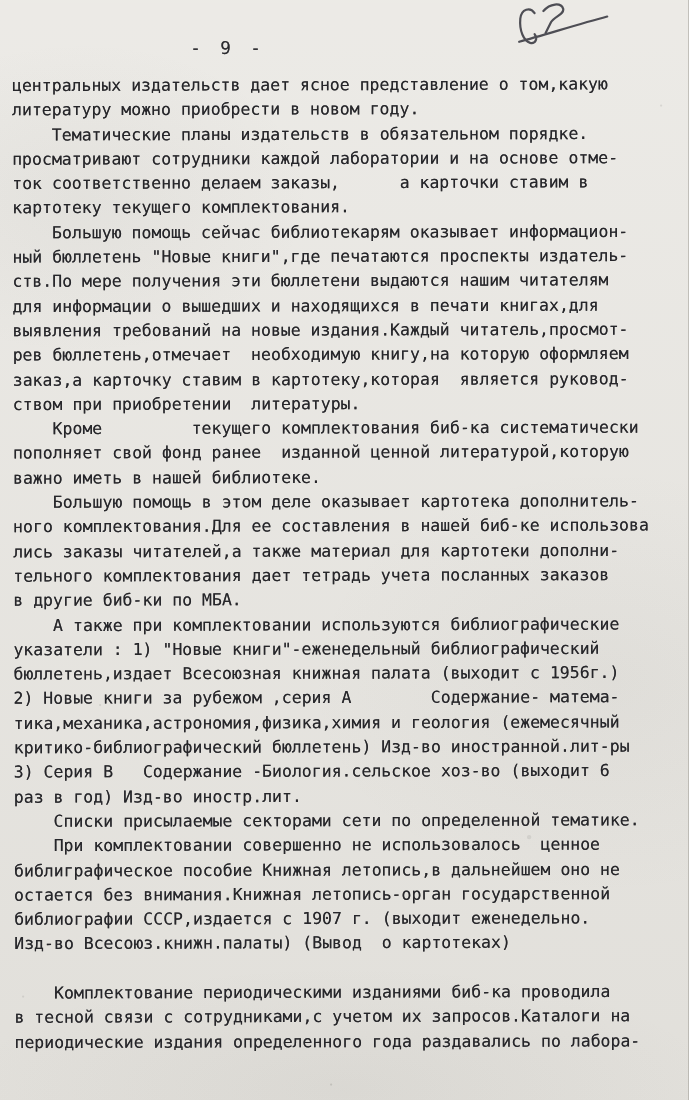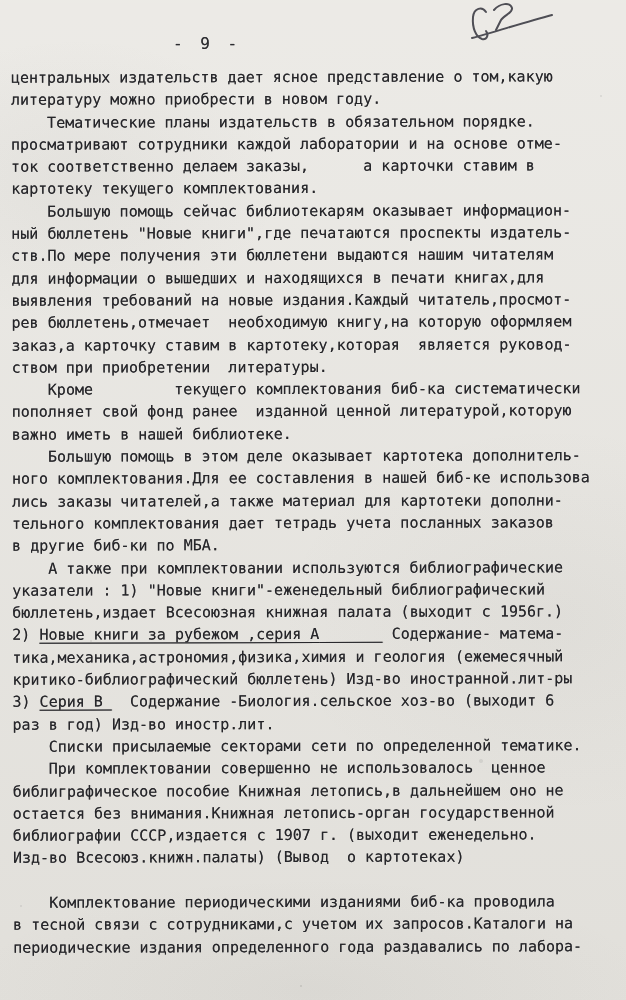--- a/index.html
+++ b/index.html
@@ -62,21 +62,20 @@
     left: 12px;
     width: 606px;
     font-size: 15px;
     line-height: 22.3px;
     white-space: pre;
     transform: rotate(-0.15deg);
     text-shadow: 0 0 0.5px rgba(20,20,25,0.6);
   }
   .line { height: 22.3px; }
   .u {
-    text-decoration: underline;
     text-decoration-thickness: 1.4px;
     text-underline-offset: 3px;
   }
 </style>
 </head>
 <body>
 
 <div class="page">
 
   <div class="page-number">- 9 -</div>

